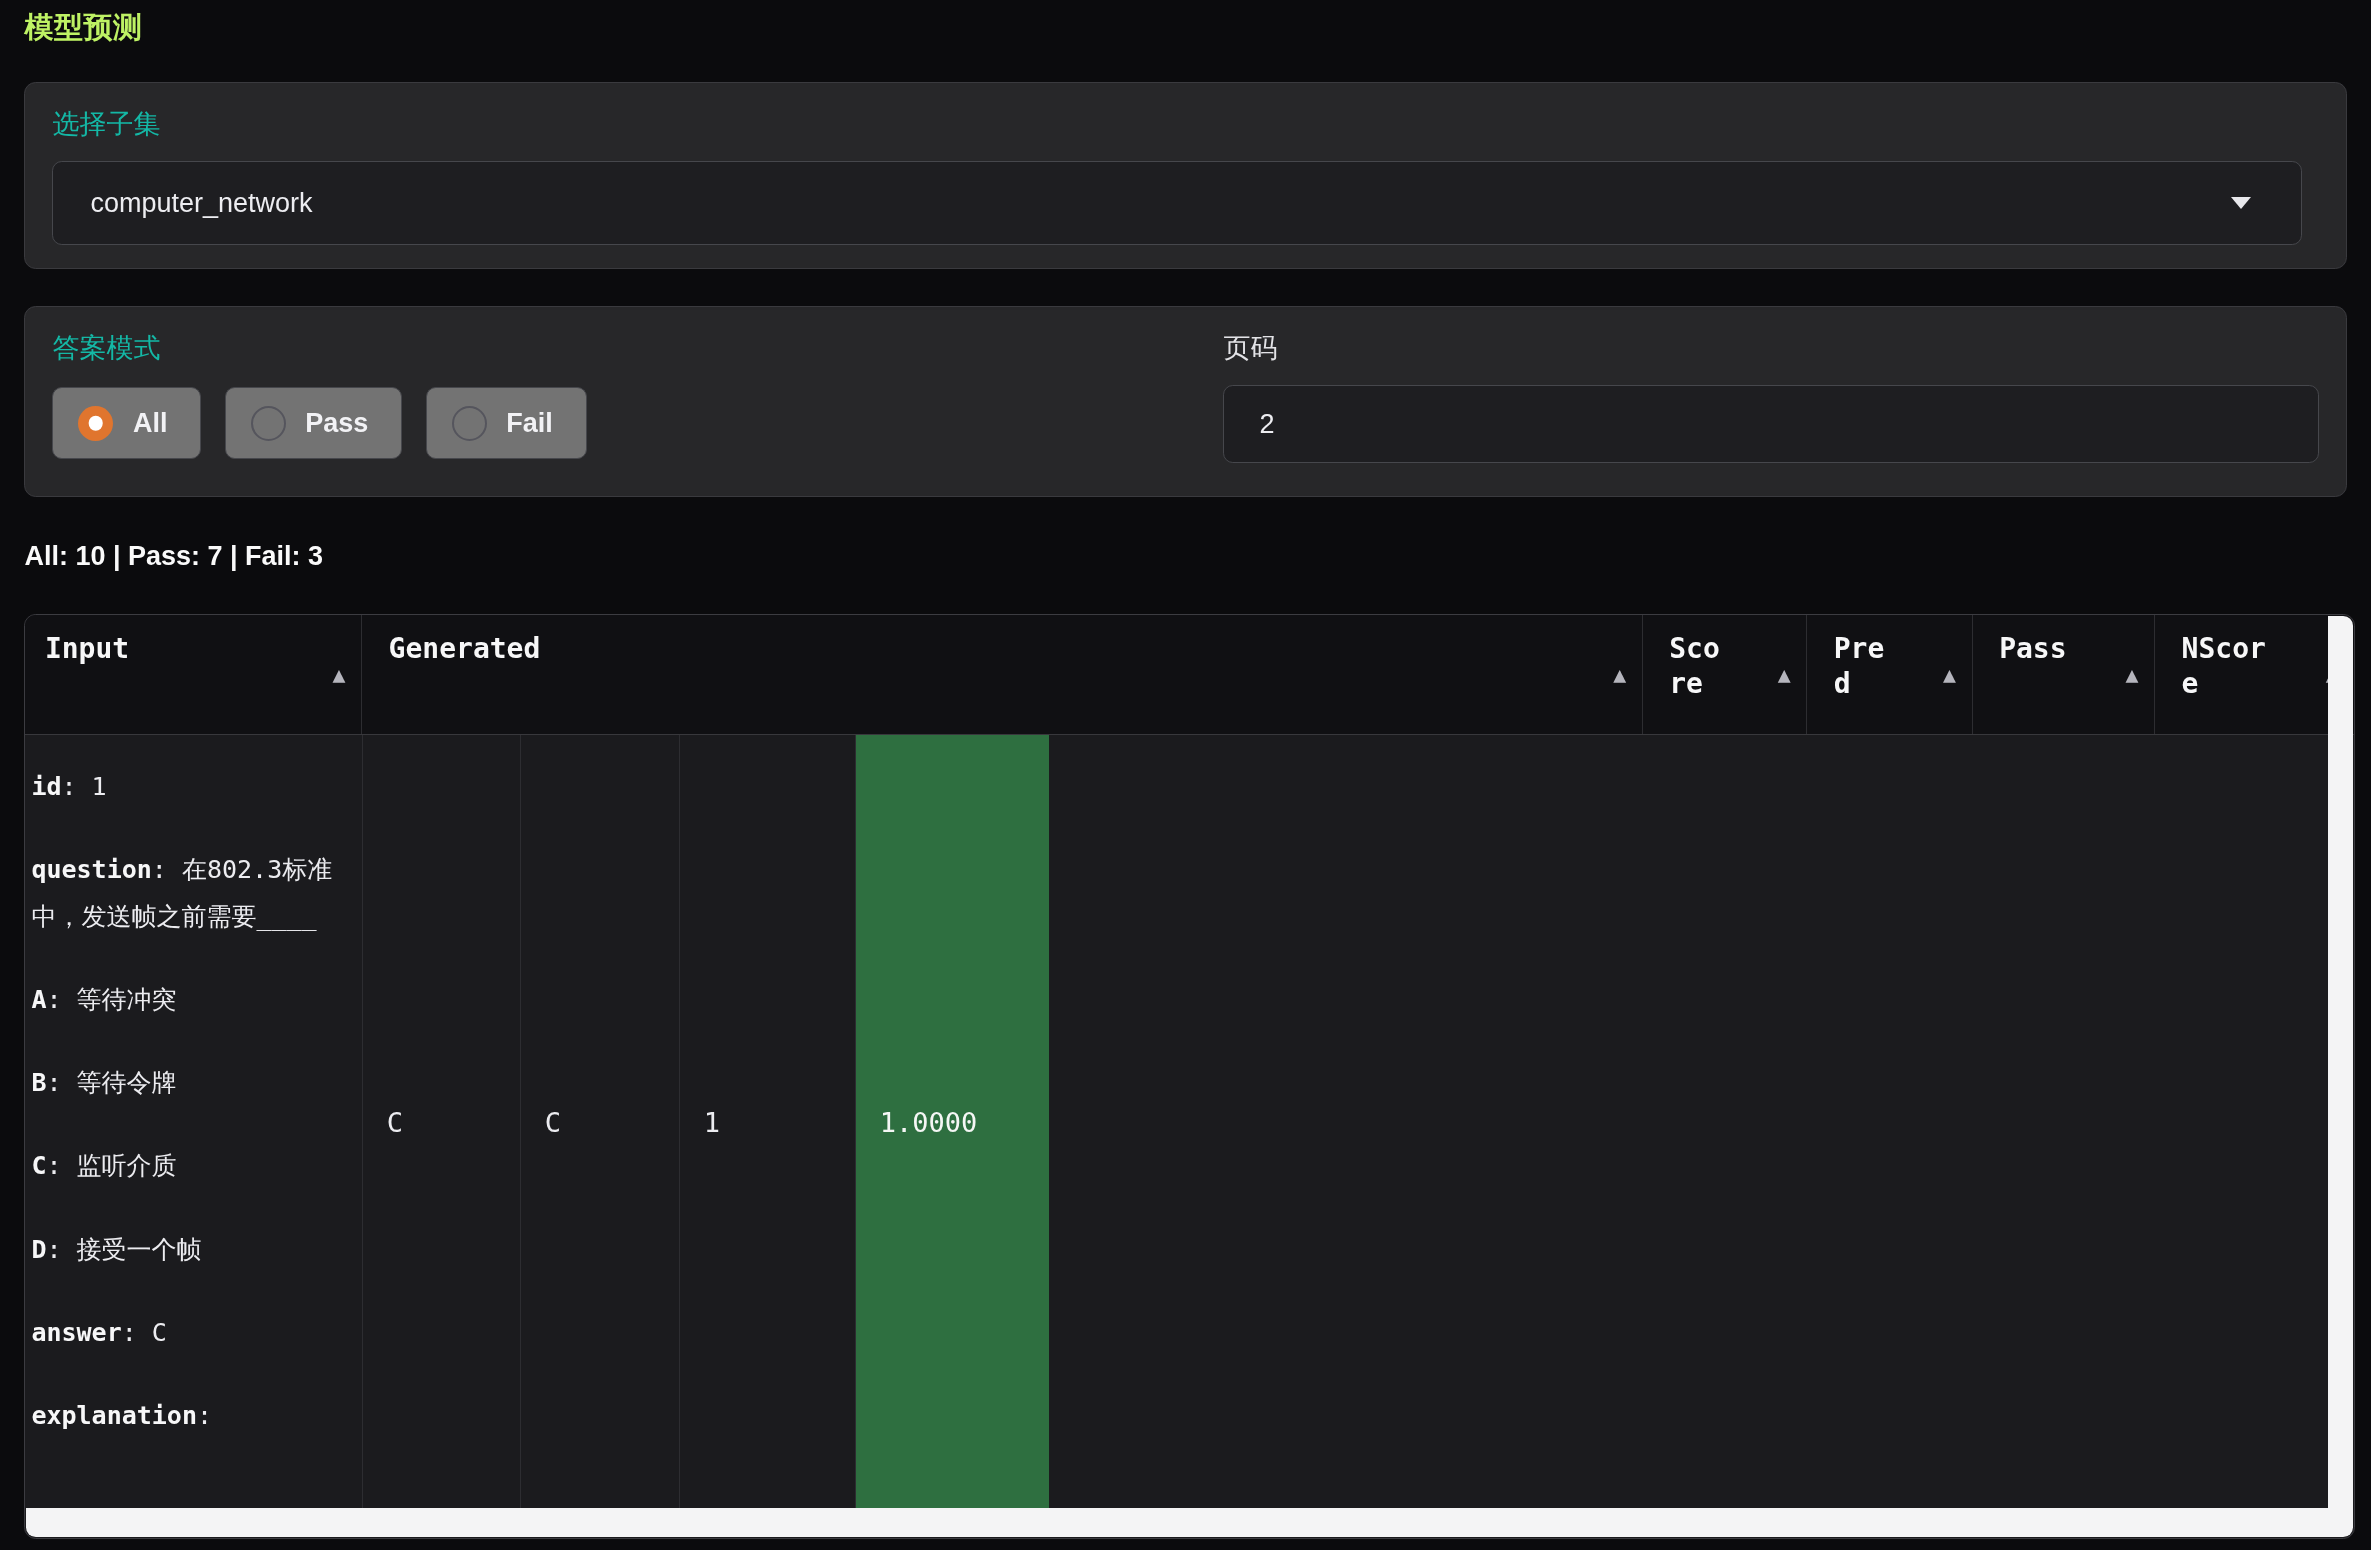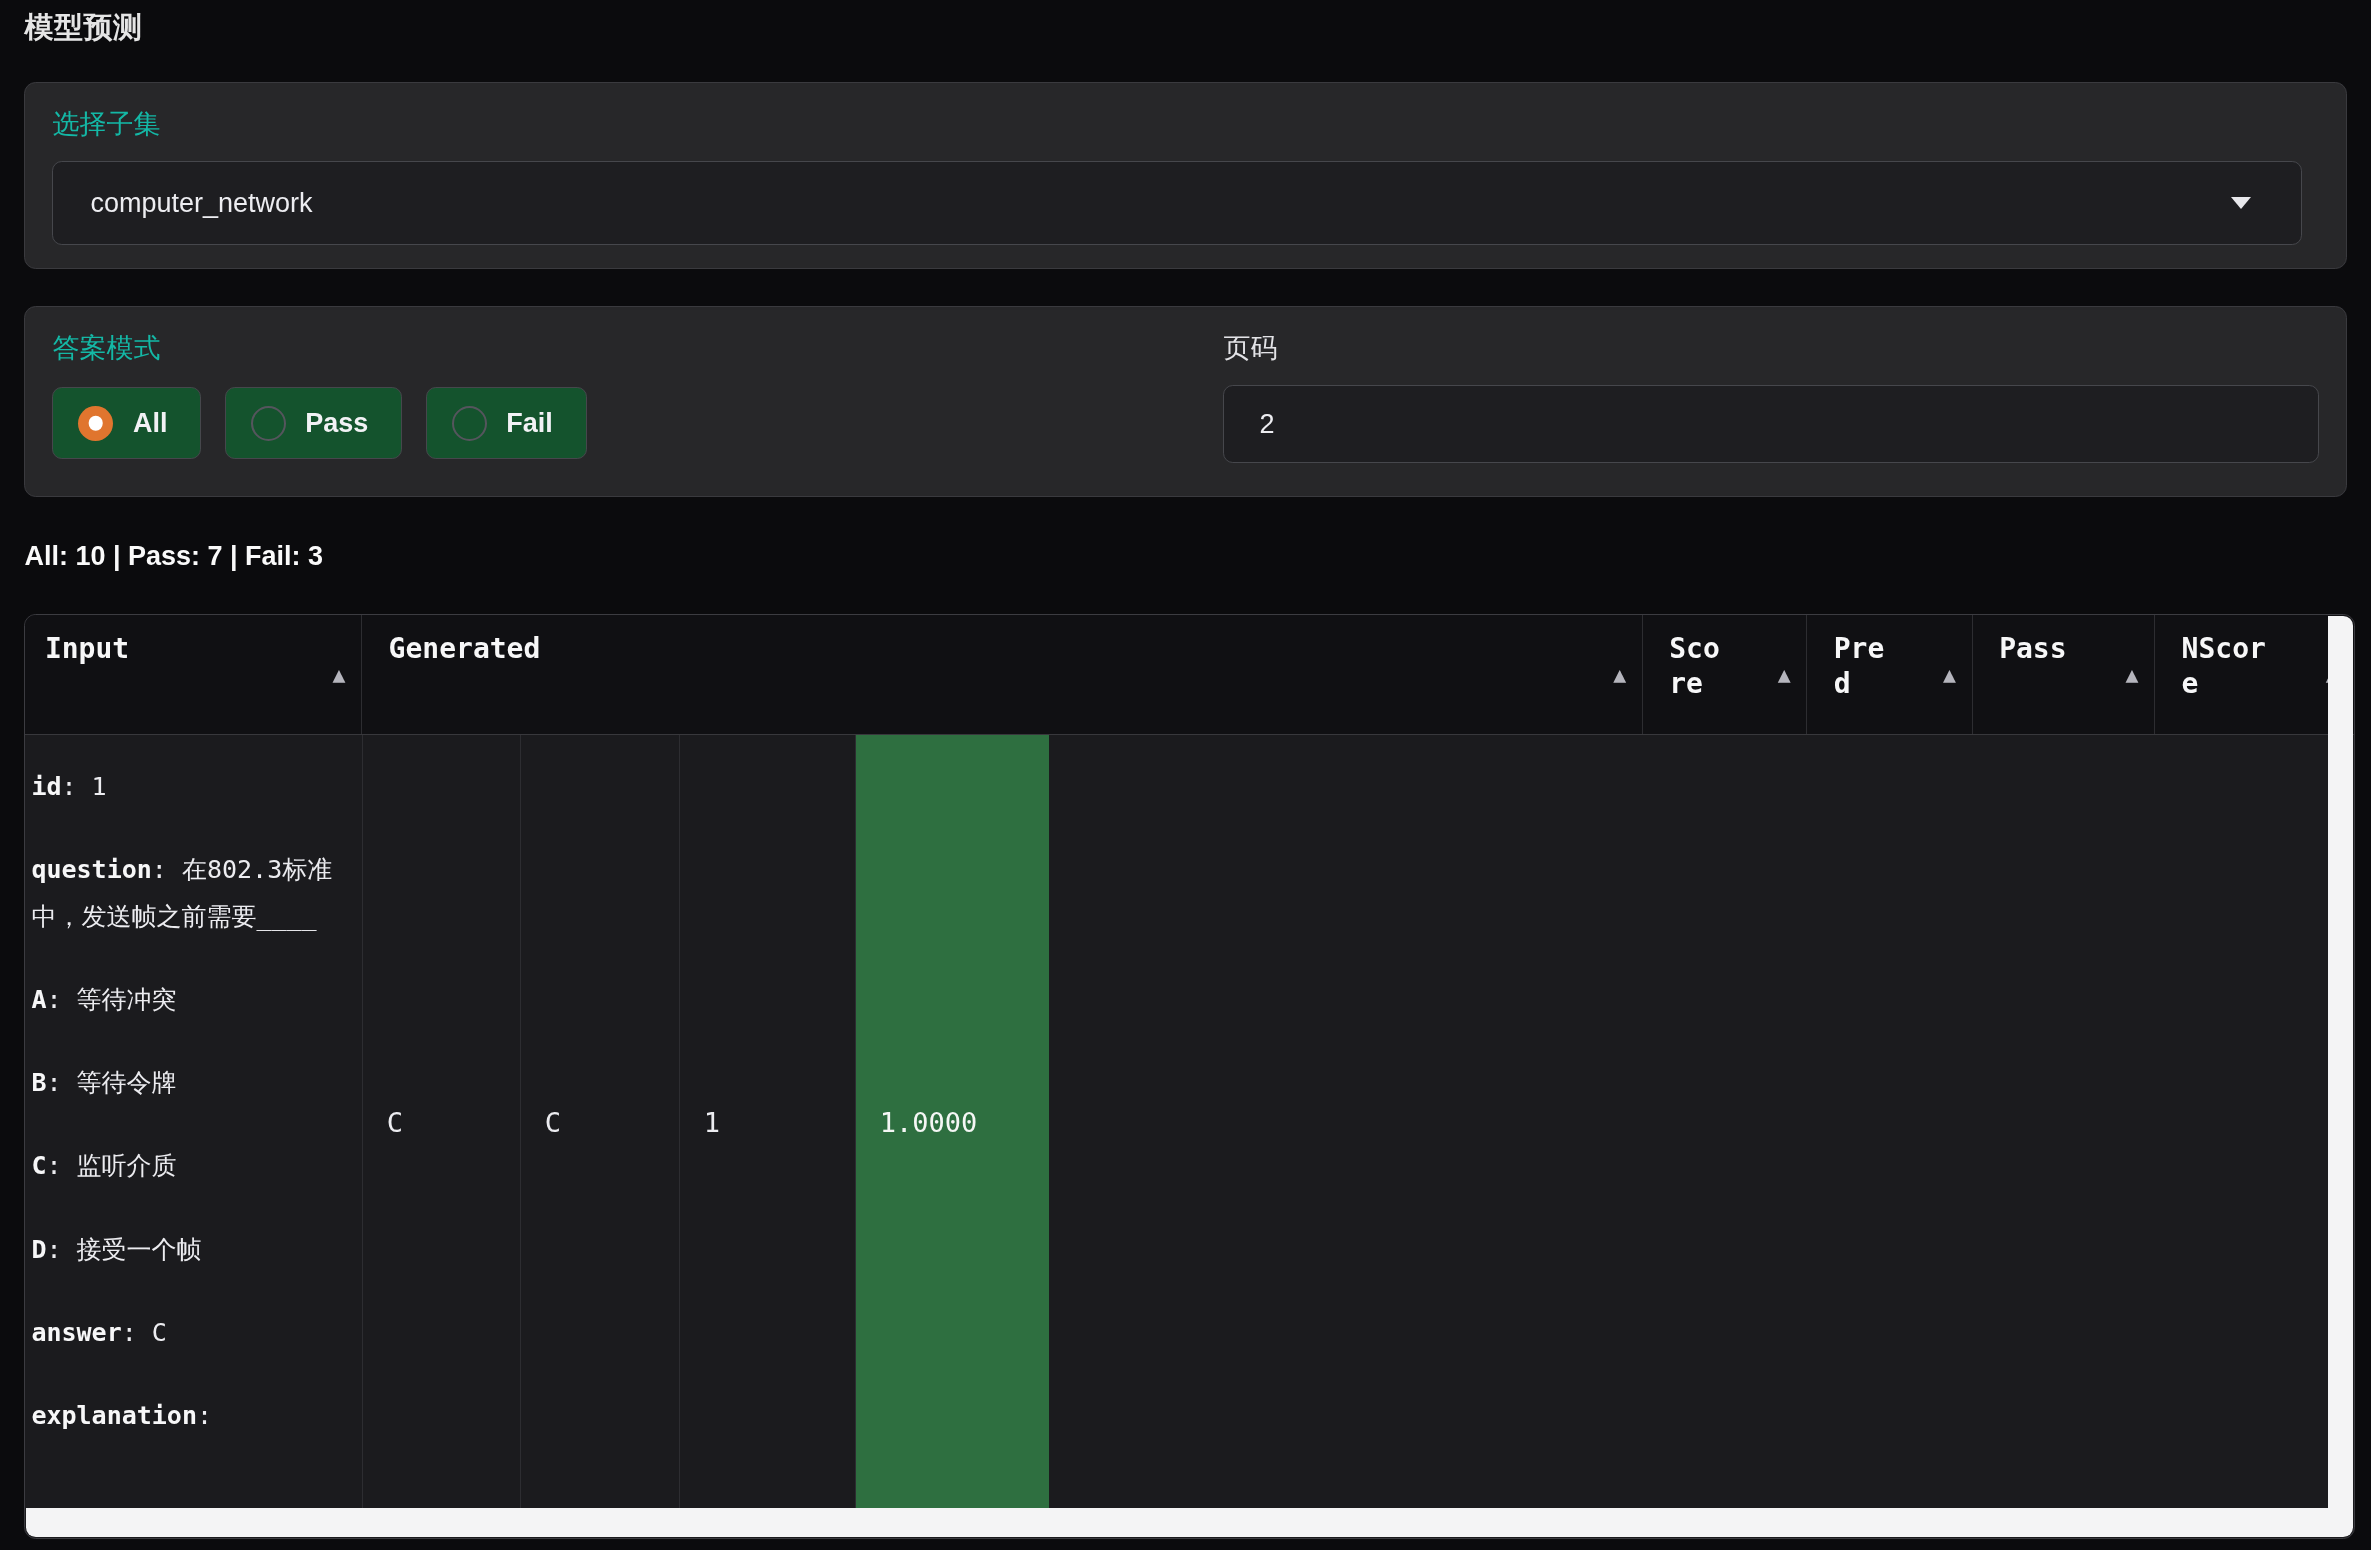--- a/index.html
+++ b/index.html
@@ -5,21 +5,21 @@
   html,body{margin:0;padding:0;}
   body{
     width:2372px;height:1551px;position:relative;overflow:hidden;
     background:#0b0b0d;
     font-family:"Liberation Sans", sans-serif;
     color:#ececf0;
     -webkit-font-smoothing:antialiased;
   }
   .page-title{
     position:absolute;left:24.4px;top:7.8px;
-    font-size:29px;font-weight:700;color:#e5e5e5;letter-spacing:0.5px;
+    font-size:29px;font-weight:700;color:#bef264;letter-spacing:0.5px;
   }
   
   .panel{
     position:absolute;left:24.4px;width:2323px;
     background:#272729;border:1px solid #3a3a3e;border-radius:11.7px;
     box-sizing:border-box;
   }
   .panel-subset{top:82px;height:187px;}
   .panel-filters{top:306px;height:191px;}
   .panel-label{
@@ -35,21 +35,21 @@
   }
   .dropdown-value{font-size:27px;color:#ededf1;}
   .chevron-down{
     width:0;height:0;border-left:10.7px solid transparent;border-right:10.7px solid transparent;
     border-top:12.7px solid #e8e8ec;margin-right:13.7px;
   }
   
   .radio-row{position:absolute;left:27px;top:80px;display:flex;gap:23.4px;}
   .radio-opt{
     display:flex;align-items:center;gap:19.5px;height:72px;padding:0 33px 0 25px;
-    border:1px solid #46474c;border-radius:9.8px;background:#14532d;
+    border:1px solid #46474c;border-radius:9.8px;background:#737373;
     box-sizing:border-box;cursor:pointer;
   }
   .radio-circle{
     width:35px;height:35px;border-radius:50%;box-sizing:border-box;
     border:2.9px solid #55555d;background:transparent;position:relative;flex:0 0 auto;
   }
   .radio-opt.selected .radio-circle{
     border:none;background:#e0752e;
   }
   .radio-opt.selected .radio-circle::after{

